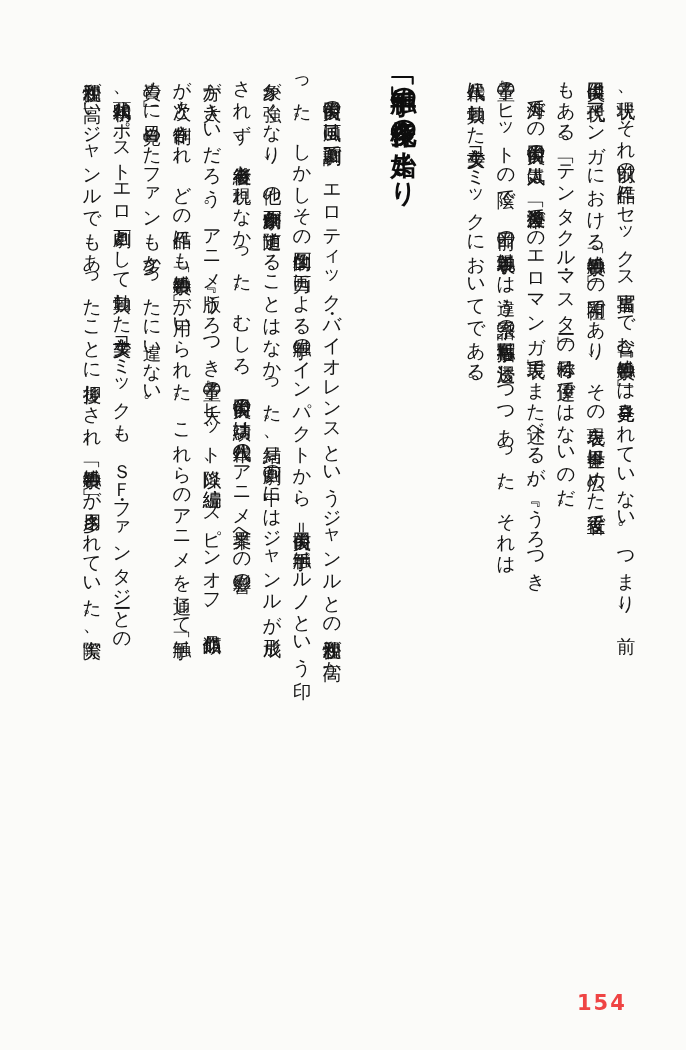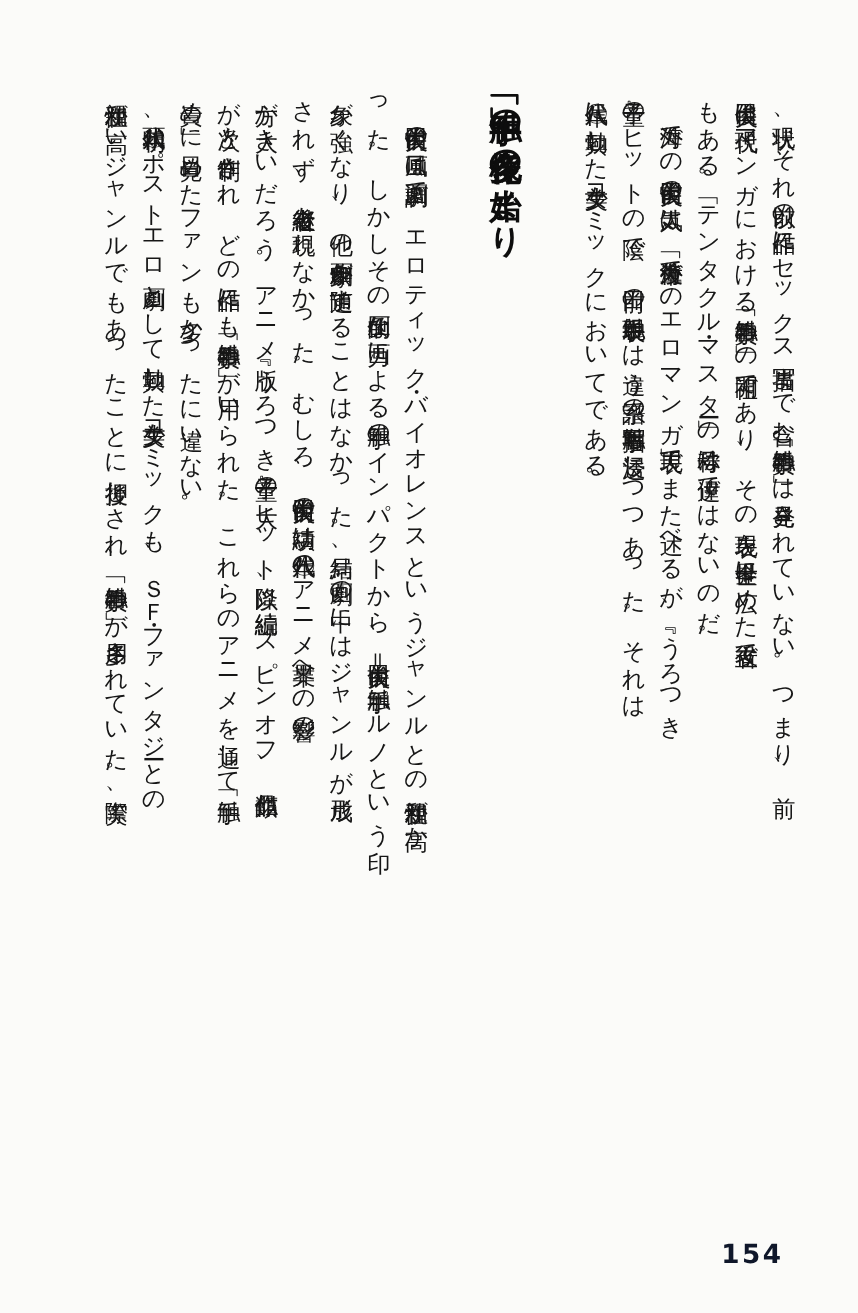--- a/index.html
+++ b/index.html
@@ -54,21 +54,21 @@
   .page-number {
     position: absolute;
     left: 577px;
     top: 991px;
     width: 46px;
     text-align: center;
     font-family: "DejaVu Sans", "Liberation Sans", sans-serif;
     font-weight: bold;
     font-size: 21px;
     letter-spacing: 2px;
-    color: #0f172a;
+    color: #ef4444;
   }
 </style>
 </head>
 <body>
 
 <div class="page">
 
   <div class="text-block">
     <div class="tline indent">現状、それ以前の作品にセックス描写まで含む「触手責め」は発見されていない。つまり、前</div>
     <div class="tline">田俊夫は現代マンガにおける「触手責め」の開祖であり、その表現を全世界に広めた立役者で</div>

